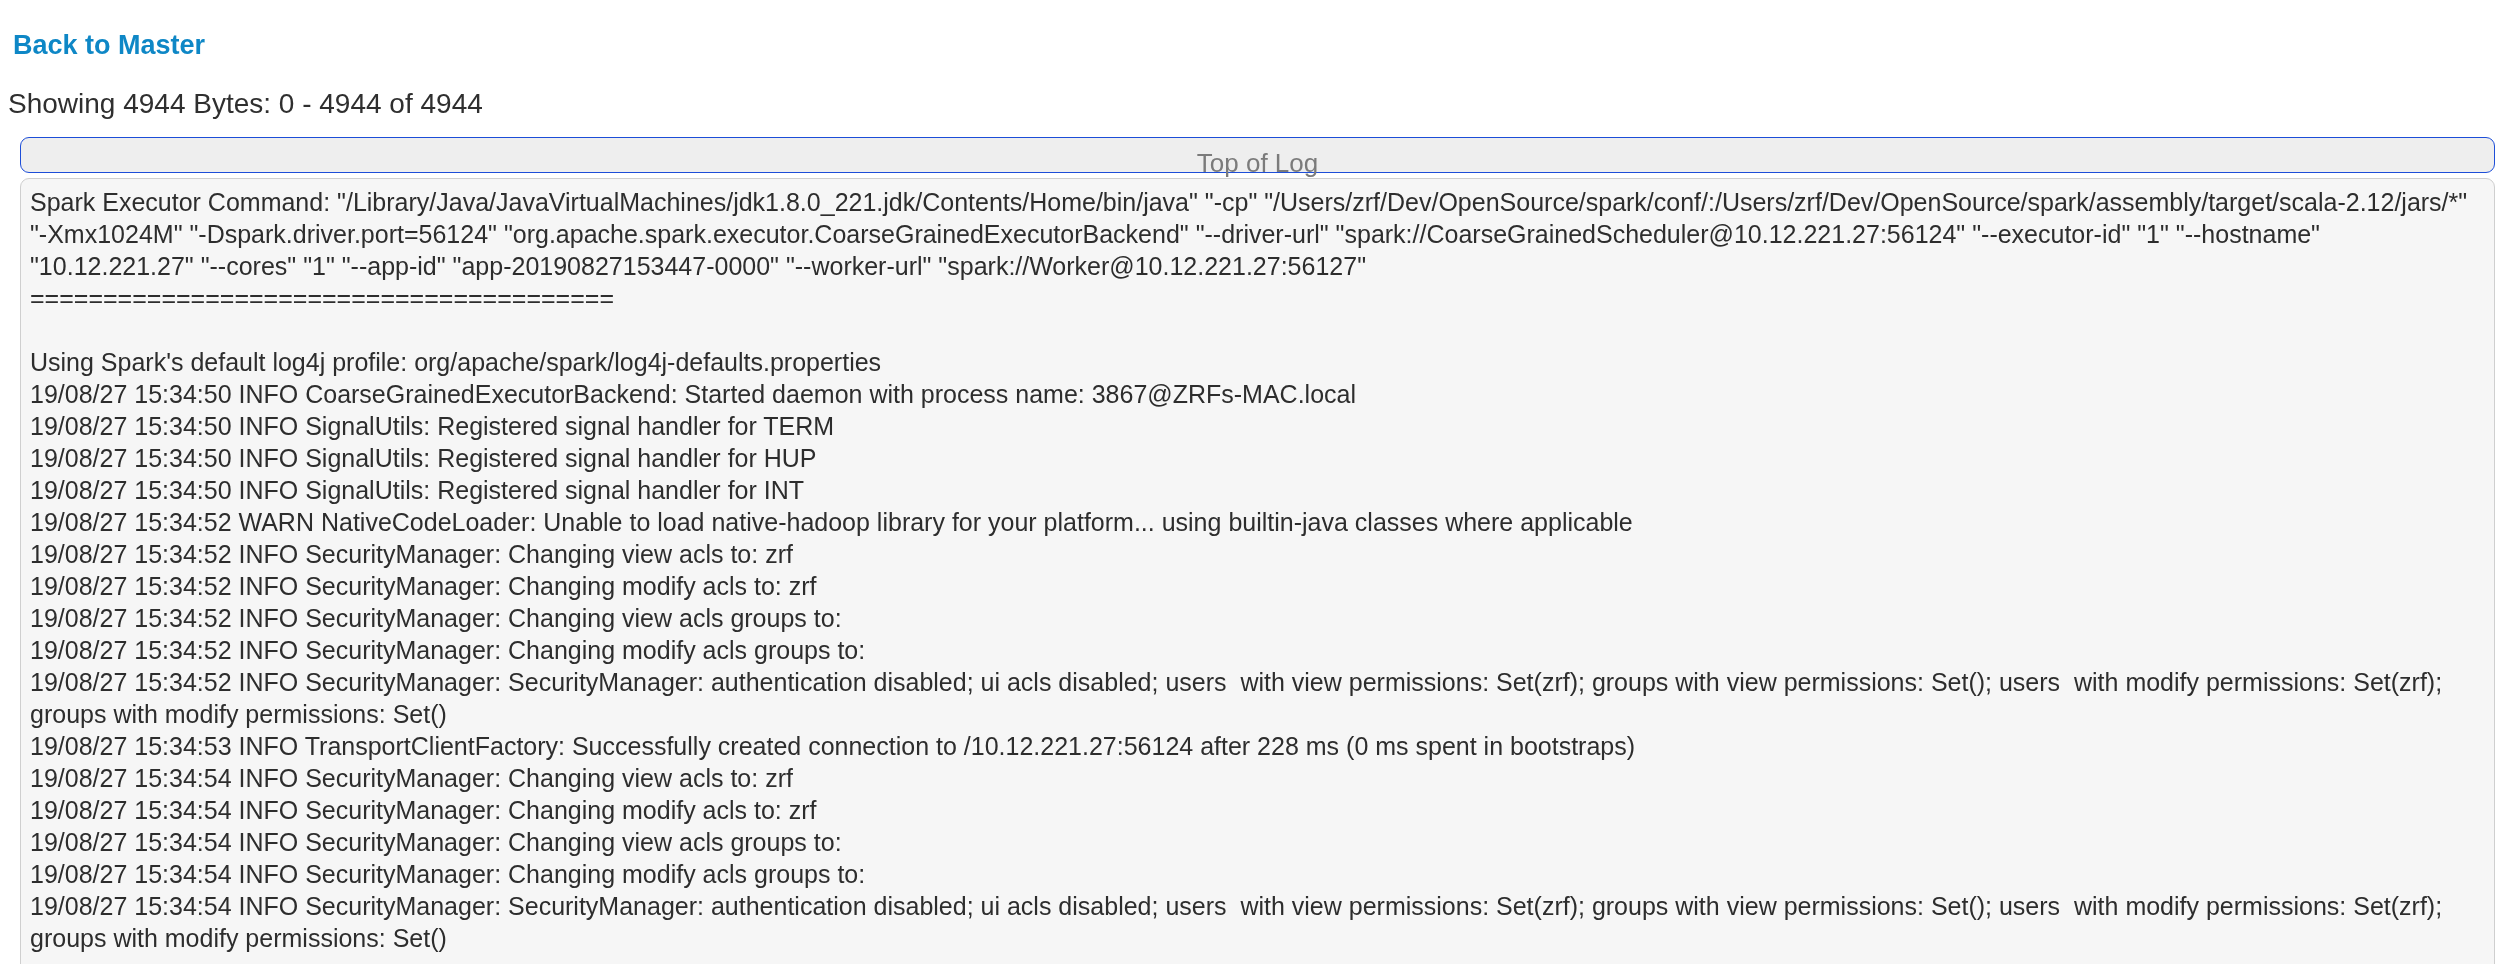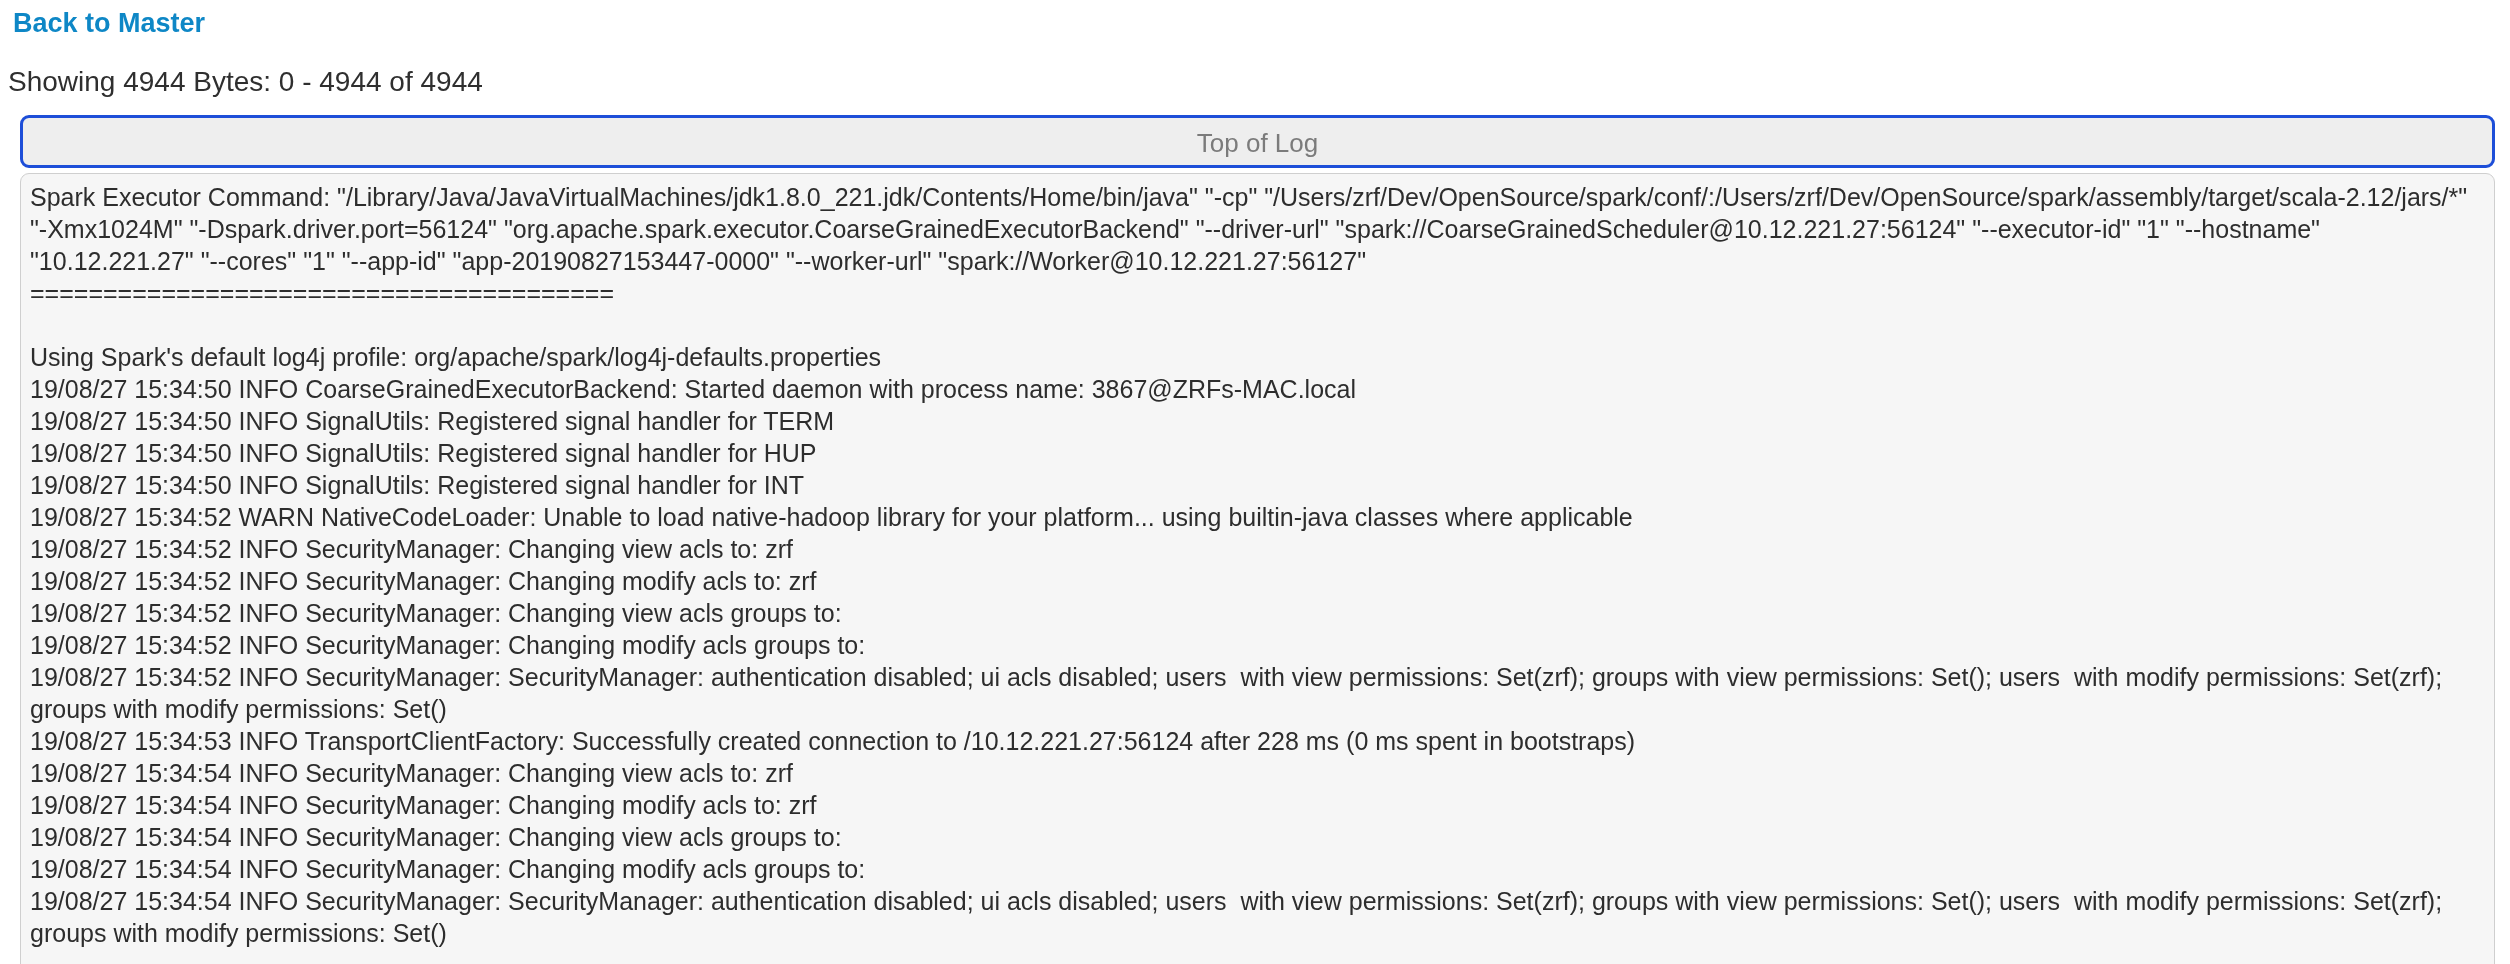--- a/index.html
+++ b/index.html
@@ -7,40 +7,40 @@
     margin: 0;
     padding: 0;
     background: #ffffff;
     width: 2510px;
     height: 964px;
     overflow: hidden;
     font-family: "Liberation Sans", sans-serif;
   }
   .back-link {
     display: inline-block;
-    margin: 8px 0 0 13px;
+    margin: 30px 0 0 13px;
     font-size: 27px;
     font-weight: 700;
     color: #0e87c6;
     text-decoration: none;
     cursor: pointer;
   }
   .byte-info {
     margin: 27px 16px 0 8px;
     font-size: 28px;
     color: #2f2f2f;
   }
   .panel {
     margin: 17px 15px 0 20px;
   }
   .panel-header {
-    height: 53px;
+    height: 36px;
     line-height: 51px;
     background: #eeeeee;
-    border: 3px solid #1d4ed8;
+    border: 1px solid #1d4ed8;
     border-radius: 9px;
     text-align: center;
     color: #7b7b7b;
     font-size: 26px;
   }
   .log-box {
     margin-top: 5px;
     height: 860px;
     background: #f6f6f6;
     border: 1px solid #cfcfcf;

